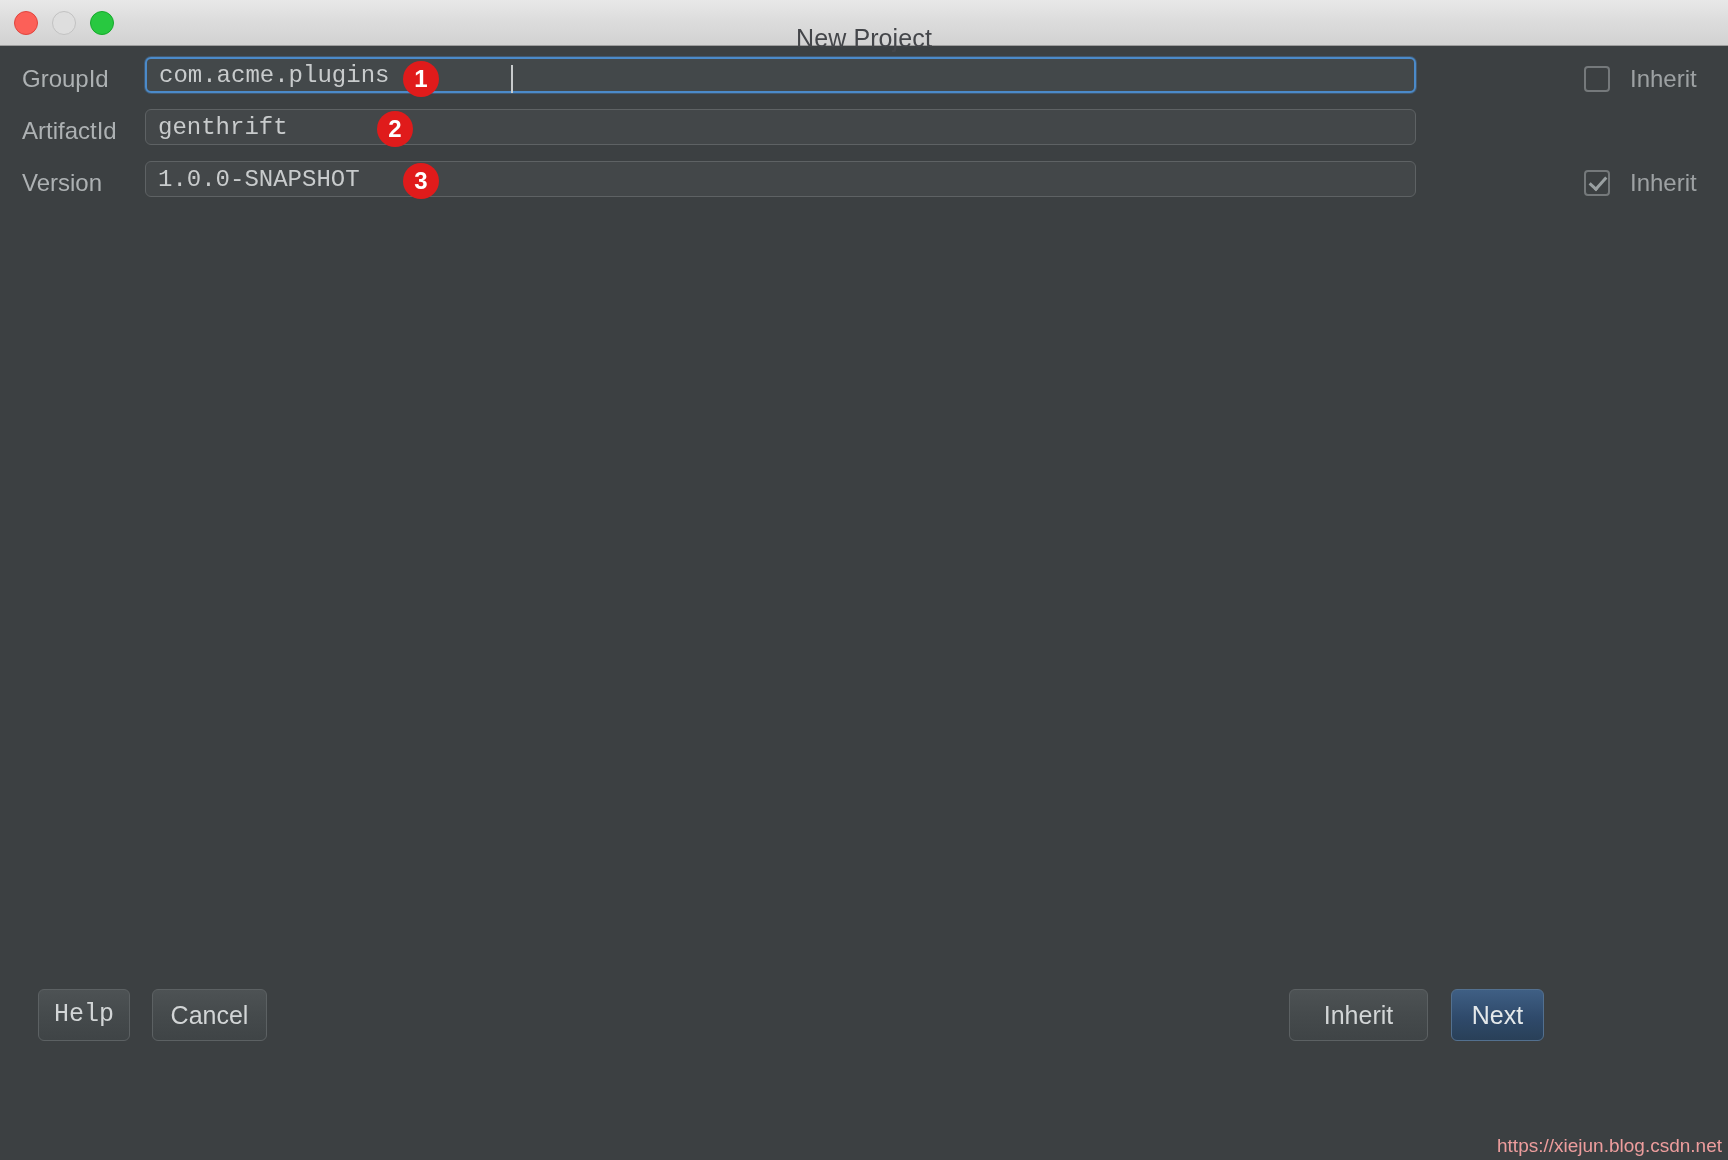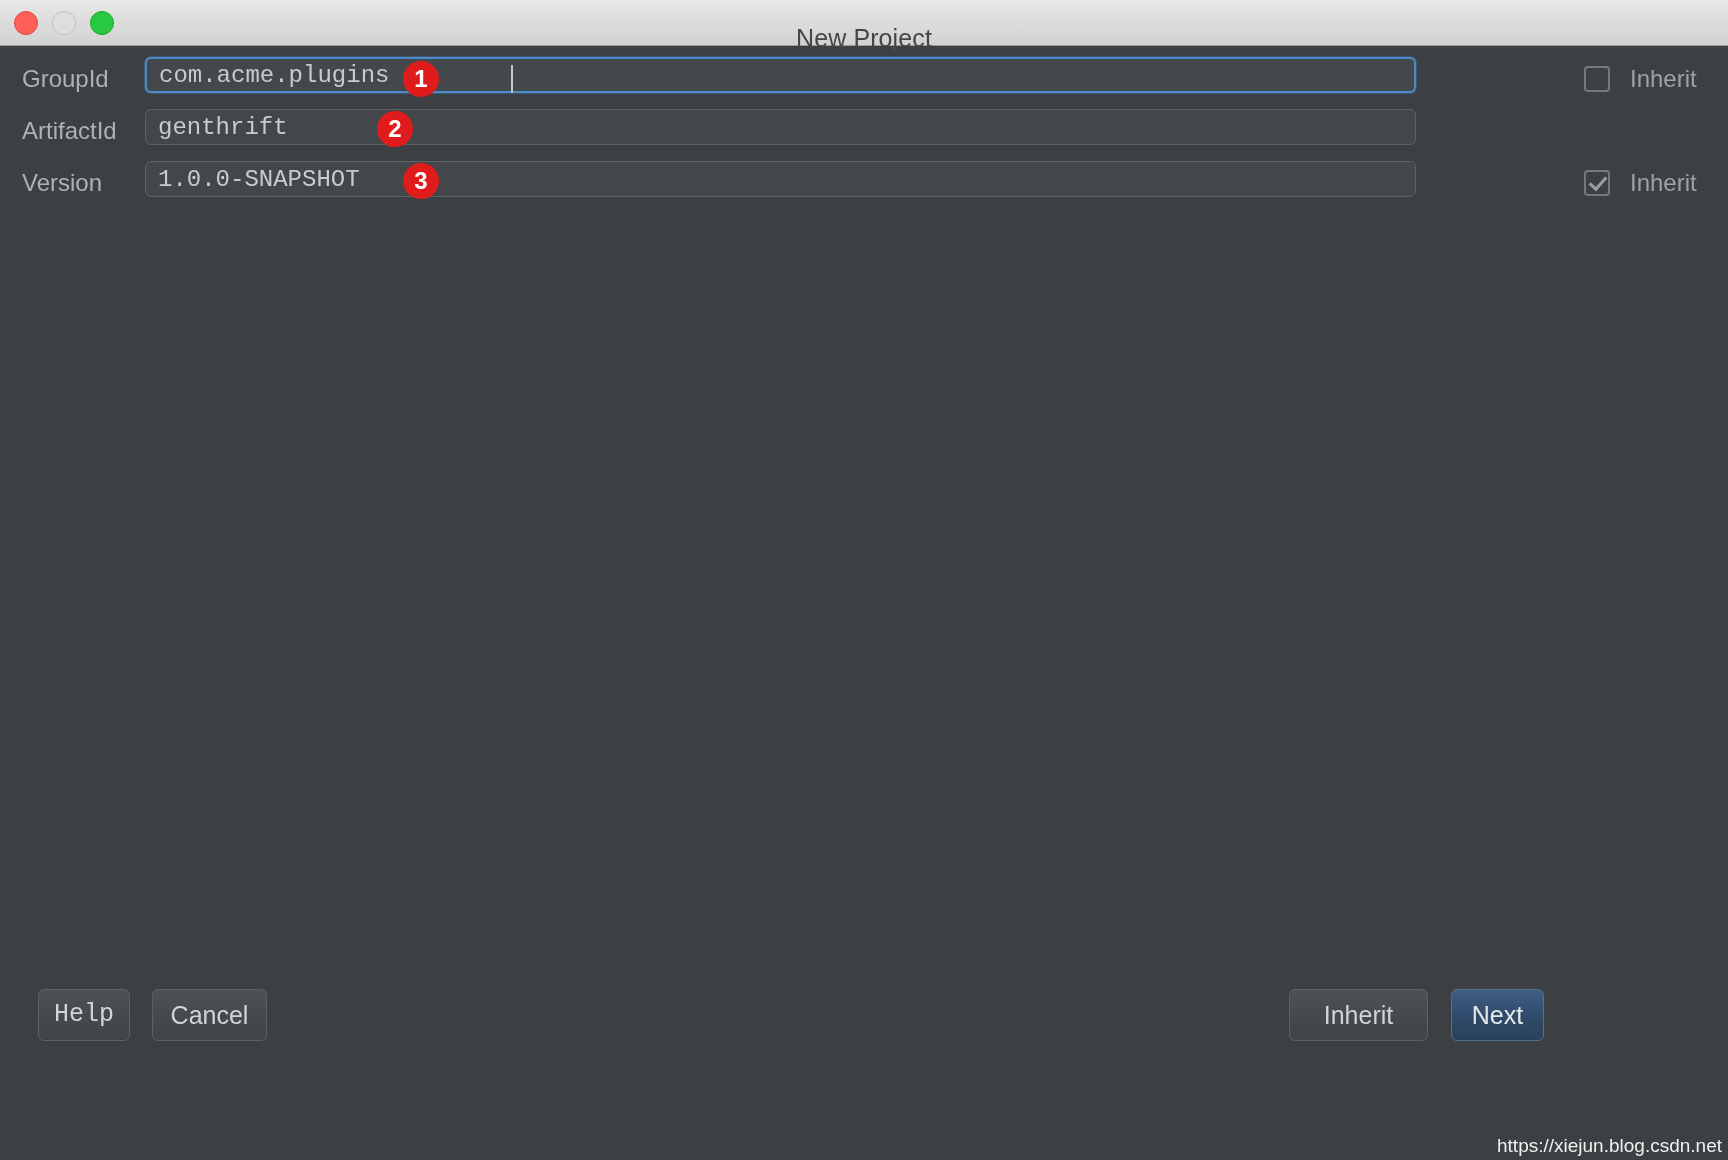--- a/index.html
+++ b/index.html
@@ -202,21 +202,21 @@
   .btn-help     { left: 38px;   top: 989px; width: 92px; font-family: Liberation Mono, monospace; }
   .btn-cancel   { left: 152px;  top: 989px; width: 115px; }
   .btn-previous { left: 1289px; top: 989px; width: 139px; }
   .btn-next     { left: 1451px; top: 989px; width: 93px; }
 
   .watermark {
     position: absolute;
     right: 6px;
     bottom: 3px;
     font-size: 19px;
-    color: #ffffff;
+    color: #fca5a5;
     opacity: 0.92;
     white-space: nowrap;
   }
 </style>
 </head>
 <body>
 
 <div class="window">
 
   <div class="titlebar">

